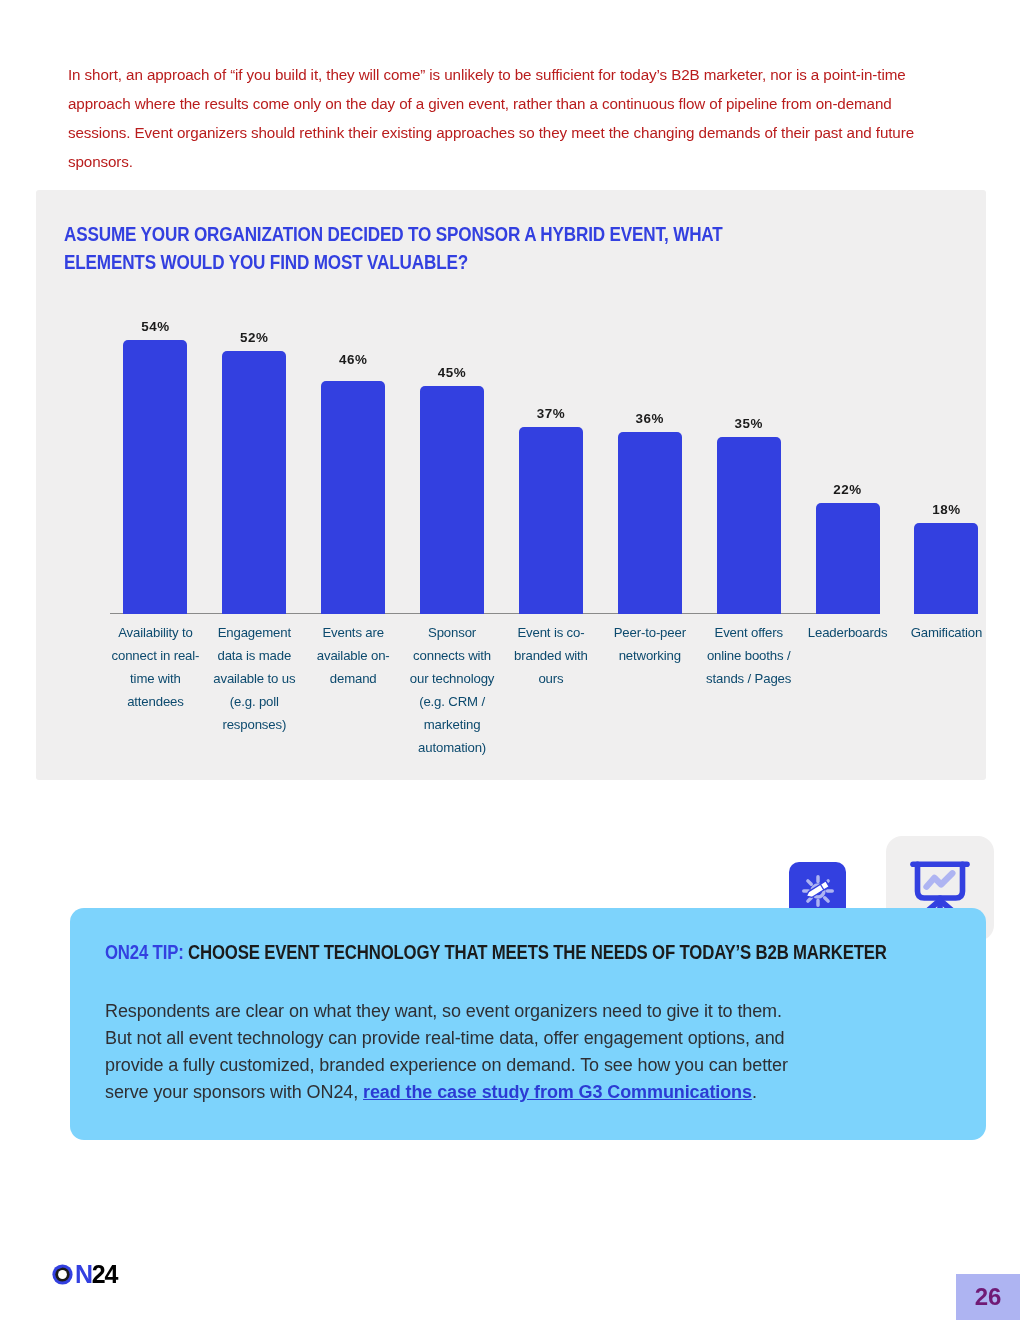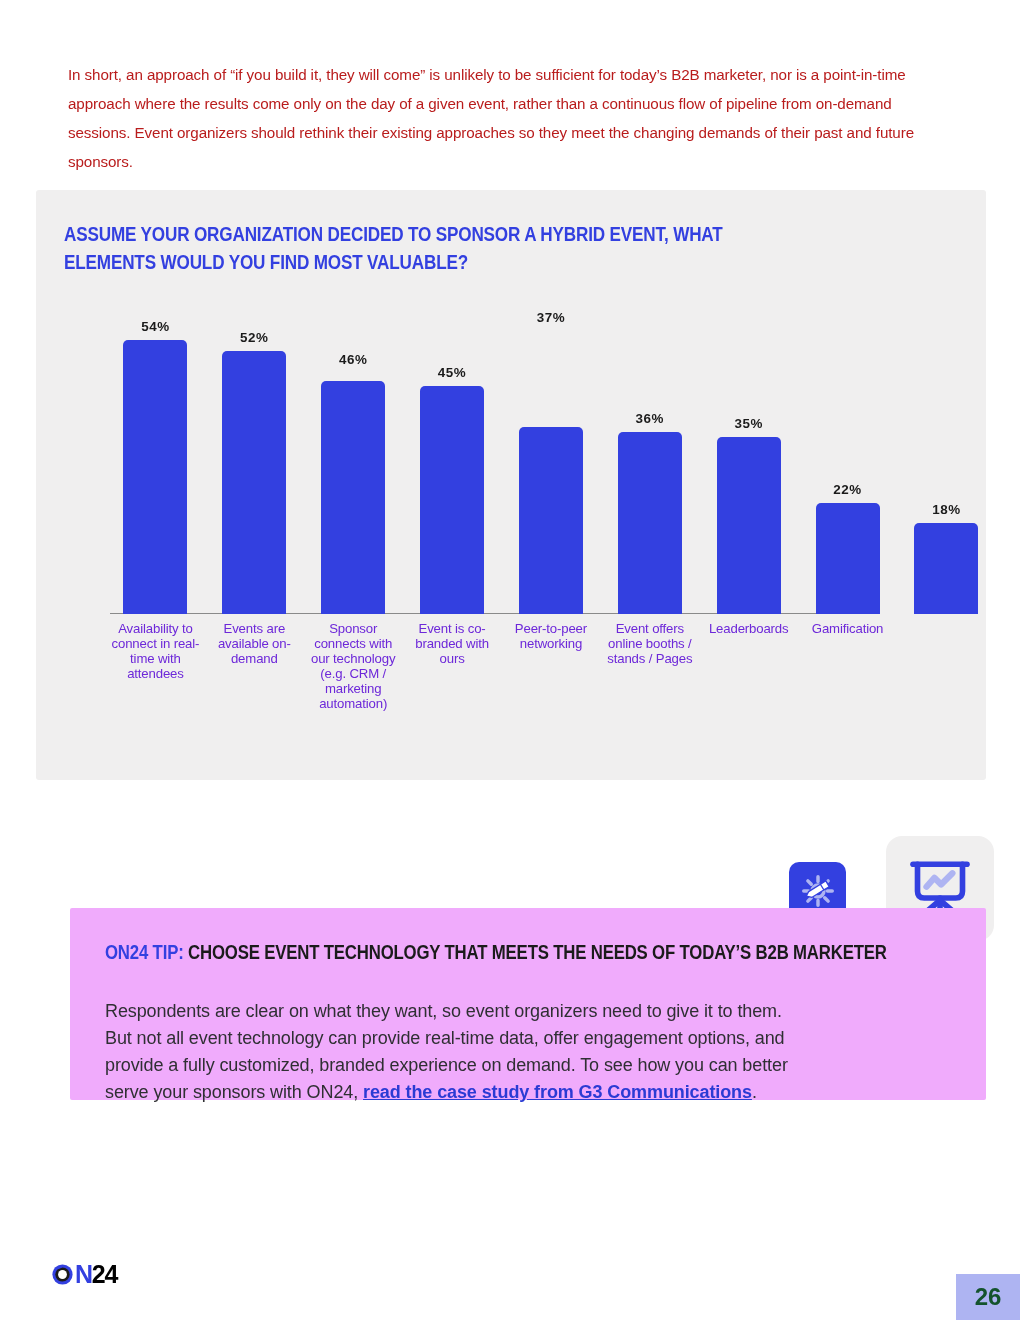--- a/index.html
+++ b/index.html
@@ -114,22 +114,22 @@
     left: 58px;
     top: 431px;
     width: 890px;
     display: flex;
     align-items: flex-start;
   }
 
   .cat-label {
     text-align: center;
     font-size: 13.2px;
-    line-height: 15px;
-    color: #6d28d9;
+    line-height: 23px;
+    color: #0c4a6e;
     padding: 0 3px;
     letter-spacing: -0.15px;
   }
 
   
   .icon-tile {
     position: absolute;
     display: flex;
     align-items: center;
     justify-content: center;
@@ -161,23 +161,23 @@
     background: #aeb4f2;
     border-radius: 14px;
   }
 
   
   .tip-box {
     position: absolute;
     left: 70px;
     top: 908px;
     width: 916px;
-    height: 192px;
-    background: #f0abfc;
-    border-radius: 2px;
+    height: 232px;
+    background: #7dd3fc;
+    border-radius: 14px;
   }
 
   .tip-heading {
     position: absolute;
     left: 35px;
     top: 33px;
     font-size: 19.5px;
     font-weight: bold;
     color: #1b1b1b;
     letter-spacing: -0.2px;
@@ -219,21 +219,21 @@
   .logo-on { color: #3340e0; display: flex; align-items: center; }
   .logo-24 { color: #000000; }
 
   .page-num {
     position: absolute;
     left: 956px;
     top: 1274px;
     width: 64px;
     height: 46px;
     background: #aeb4f2;
-    color: #14532d;
+    color: #701a75;
     font-size: 24px;
     font-weight: bold;
     display: flex;
     align-items: center;
     justify-content: center;
   }
 </style>
 </head>
 <body>
 
@@ -256,21 +256,21 @@
             <div class="bar-rect" style="height: 263.467px; background: rgb(51, 64, 224);"></div>
           </div>
           <div class="bar-col" style="width: 98.8889px; gap: 8px;">
             <div class="bar-value">46%</div>
             <div class="bar-rect" style="height: 233.067px; background: rgb(51, 64, 224);"></div>
           </div>
           <div class="bar-col" style="width: 98.8889px;">
             <div class="bar-value">45%</div>
             <div class="bar-rect" style="height: 228px; background: rgb(51, 64, 224);"></div>
           </div>
-          <div class="bar-col" style="width: 98.8889px; justify-content: space-between;">
+          <div class="bar-col" style="width: 98.8889px;">
             <div class="bar-value">37%</div>
             <div class="bar-rect" style="height: 187.467px; background: rgb(51, 64, 224);"></div>
           </div>
           <div class="bar-col" style="width: 98.8889px;">
             <div class="bar-value">36%</div>
             <div class="bar-rect" style="height: 182.4px; background: rgb(51, 64, 224);"></div>
           </div>
           <div class="bar-col" style="width: 98.8889px;">
             <div class="bar-value">35%</div>
             <div class="bar-rect" style="height: 177.333px; background: rgb(51, 64, 224);"></div>
@@ -279,20 +279,21 @@
             <div class="bar-value">22%</div>
             <div class="bar-rect" style="height: 111.467px; background: rgb(51, 64, 224);"></div>
           </div>
           <div class="bar-col" style="width: 98.8889px;">
             <div class="bar-value">18%</div>
             <div class="bar-rect" style="height: 91.2px; background: rgb(51, 64, 224);"></div>
           </div>
         </div>
       <div class="cat-labels" id="catLabels">
           <div class="cat-label" style="width: 98.8889px;">Availability to connect in real-time with attendees</div>
+          <div class="cat-label" style="width: 98.8889px;">Engagement data is made available to us (e.g. poll responses)</div>
           <div class="cat-label" style="width: 98.8889px;">Events are available on-demand</div>
           <div class="cat-label" style="width: 98.8889px;">Sponsor connects with our technology (e.g. CRM / marketing automation)</div>
           <div class="cat-label" style="width: 98.8889px;">Event is co-branded with ours</div>
           <div class="cat-label" style="width: 98.8889px;">Peer-to-peer networking</div>
           <div class="cat-label" style="width: 98.8889px;">Event offers online booths / stands / Pages</div>
           <div class="cat-label" style="width: 98.8889px;">Leaderboards</div>
           <div class="cat-label" style="width: 98.8889px;">Gamification</div>
         </div>
     </div>
   </div>

